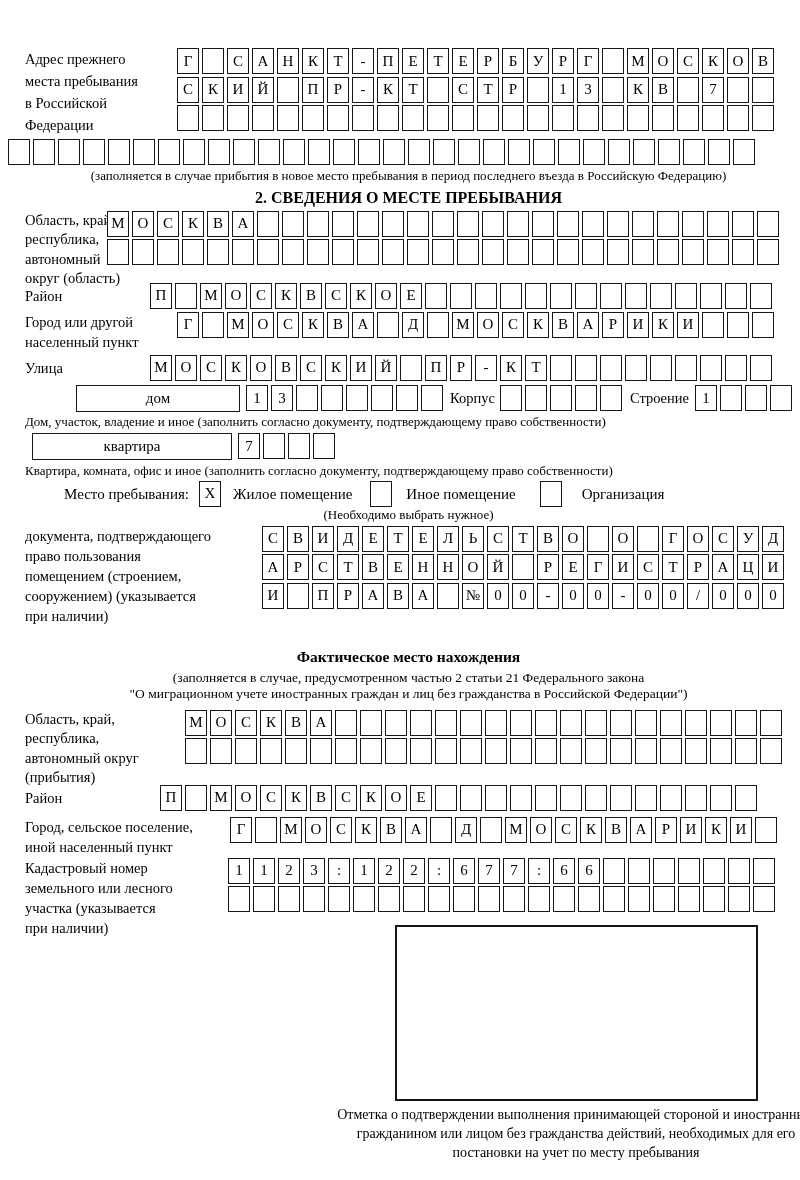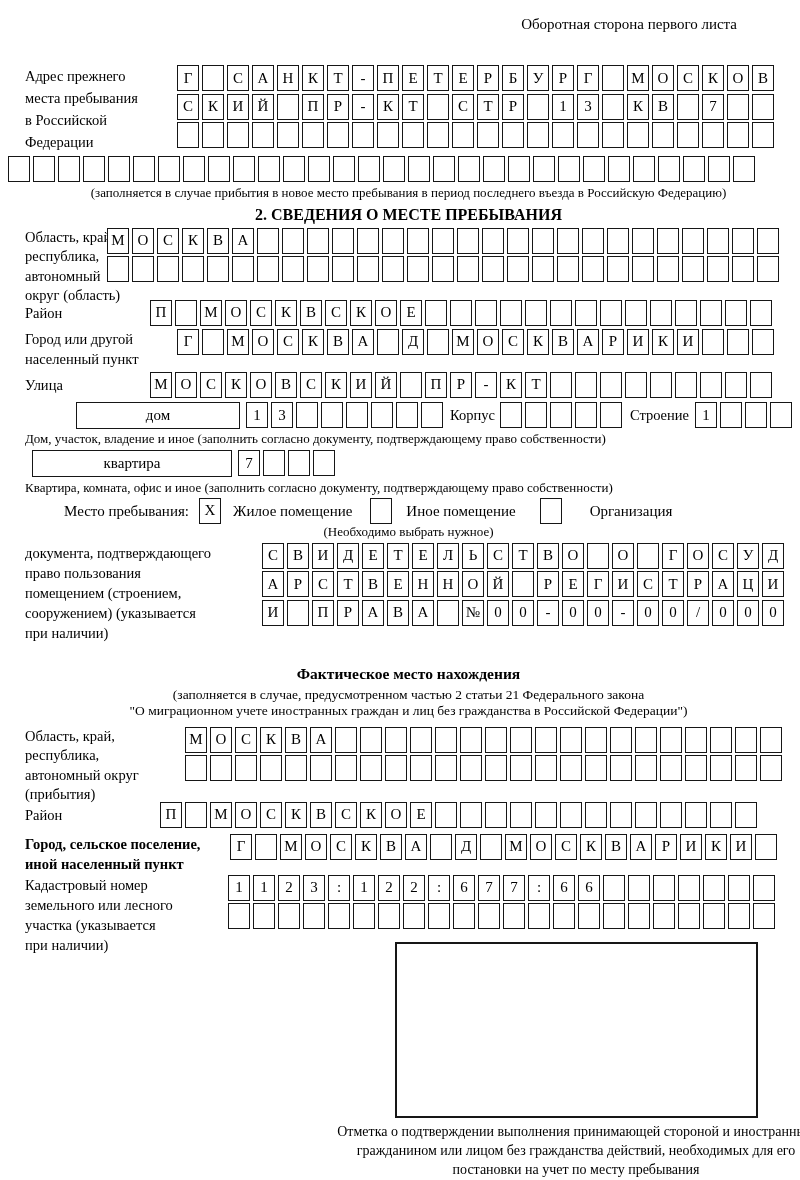--- a/index.html
+++ b/index.html
@@ -36,21 +36,20 @@
   .stamp-caption{
     width:480px;margin-left:311px;margin-top:4px;
     font-size:14px;line-height:19px;text-align:center;
   }
 </style>
 </head>
 <body>
 
 <div class="content">
 
-  <div class="hdr-note">Оборотная сторона первого листа</div>
 
   <div class="frow" style="margin-top:32px;">
     <div class="lblcol" style="width:152px;">
       <div>Адрес прежнего</div>
       <div>места пребывания</div>
       <div>в Российской</div>
       <div>Федерации</div>
     </div>
     <div class="cellsblock">
       <div class="cells">
@@ -374,21 +373,21 @@
   </div>
   <div class="caption" style="margin-top:3px;text-align:left;">Квартира, комната, офис и иное (заполнить согласно документу, подтверждающему право собственности)</div>
 
   <div class="frow" style="margin-top:2px;align-items:center;">
     <div class="inline-lbl" style="font-size:15px;margin-left:39px;">Место пребывания:</div>
     <span class="cell" style="margin-left:10px;">X</span>
     <div class="inline-lbl" style="margin-left:12px;font-size:15px;">Жилое помещение</div>
     <span class="cell" style="margin-left:18px;"></span>
     <div class="inline-lbl" style="margin-left:14px;font-size:15px;">Иное помещение</div>
     <span class="cell" style="margin-left:24px;"></span>
-    <div class="inline-lbl" style="margin-left:28px;font-size:15px;">Организация</div>
+    <div class="inline-lbl" style="margin-left:20px;font-size:15px;">Организация</div>
   </div>
   <div class="caption" style="margin-top:0;">(Необходимо выбрать нужное)</div>
 
   <div class="frow" style="margin-top:3px;height:120px;">
     <div class="lblcol lbl-20" style="width:237px;">
       <div>документа, подтверждающего</div>
       <div>право пользования</div>
       <div>помещением (строением,</div>
       <div>сооружением) (указывается</div>
       <div>при наличии)</div>
@@ -557,21 +556,21 @@
         <span class="cell"></span>
         <span class="cell"></span>
         <span class="cell"></span>
         <span class="cell"></span>
         <span class="cell"></span>
         <span class="cell"></span>
       </div>
   </div>
 
   <div class="frow" style="margin-top:6px;height:27px;overflow:visible;">
-    <div class="lblcol lbl-20" style="width:205px;font-weight:bold;">
+    <div class="lblcol lbl-20" style="width:205px;">
       <div>Город, сельское поселение,</div>
       <div>иной населенный пункт</div>
     </div>
     <div class="cells">
         <span class="cell">Г</span>
         <span class="cell"></span>
         <span class="cell">М</span>
         <span class="cell">О</span>
         <span class="cell">С</span>
         <span class="cell">К</span>

